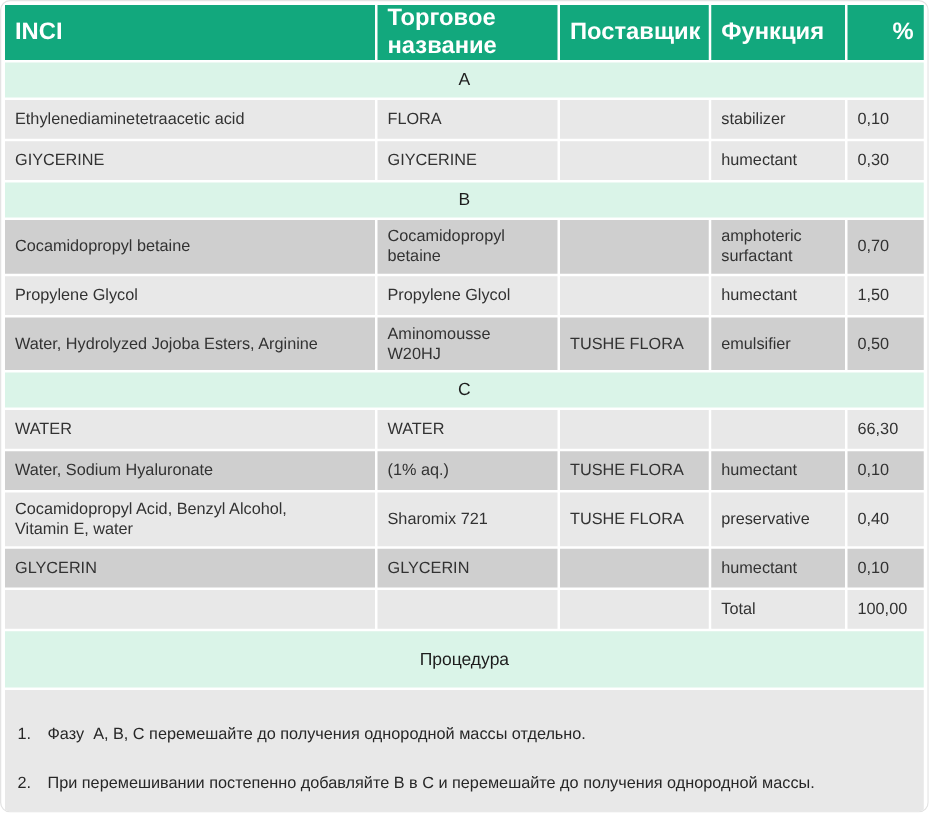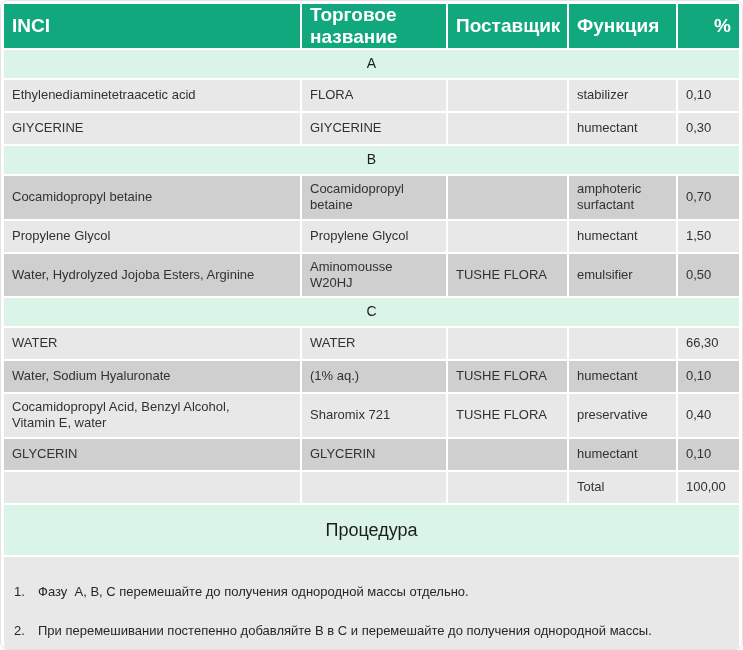--- a/index.html
+++ b/index.html
@@ -62,21 +62,21 @@
     text-align: center;
     color: #1d1d1d;
     font-size: 14px;
     height: 28px;
     padding: 2px 8px;
   }
   tr.proc-title td {
     background: var(--phase-bg);
     text-align: center;
     color: #1d1d1d;
-    font-size: 18px;
+    font-size: 14px;
     height: 28px;
     padding: 14px 8px;
   }
   td.proc-body {
     background: var(--row-light);
     padding: 8px 10px 10px 10px;
   }
   .step {
     display: flex;
     align-items: flex-start;

